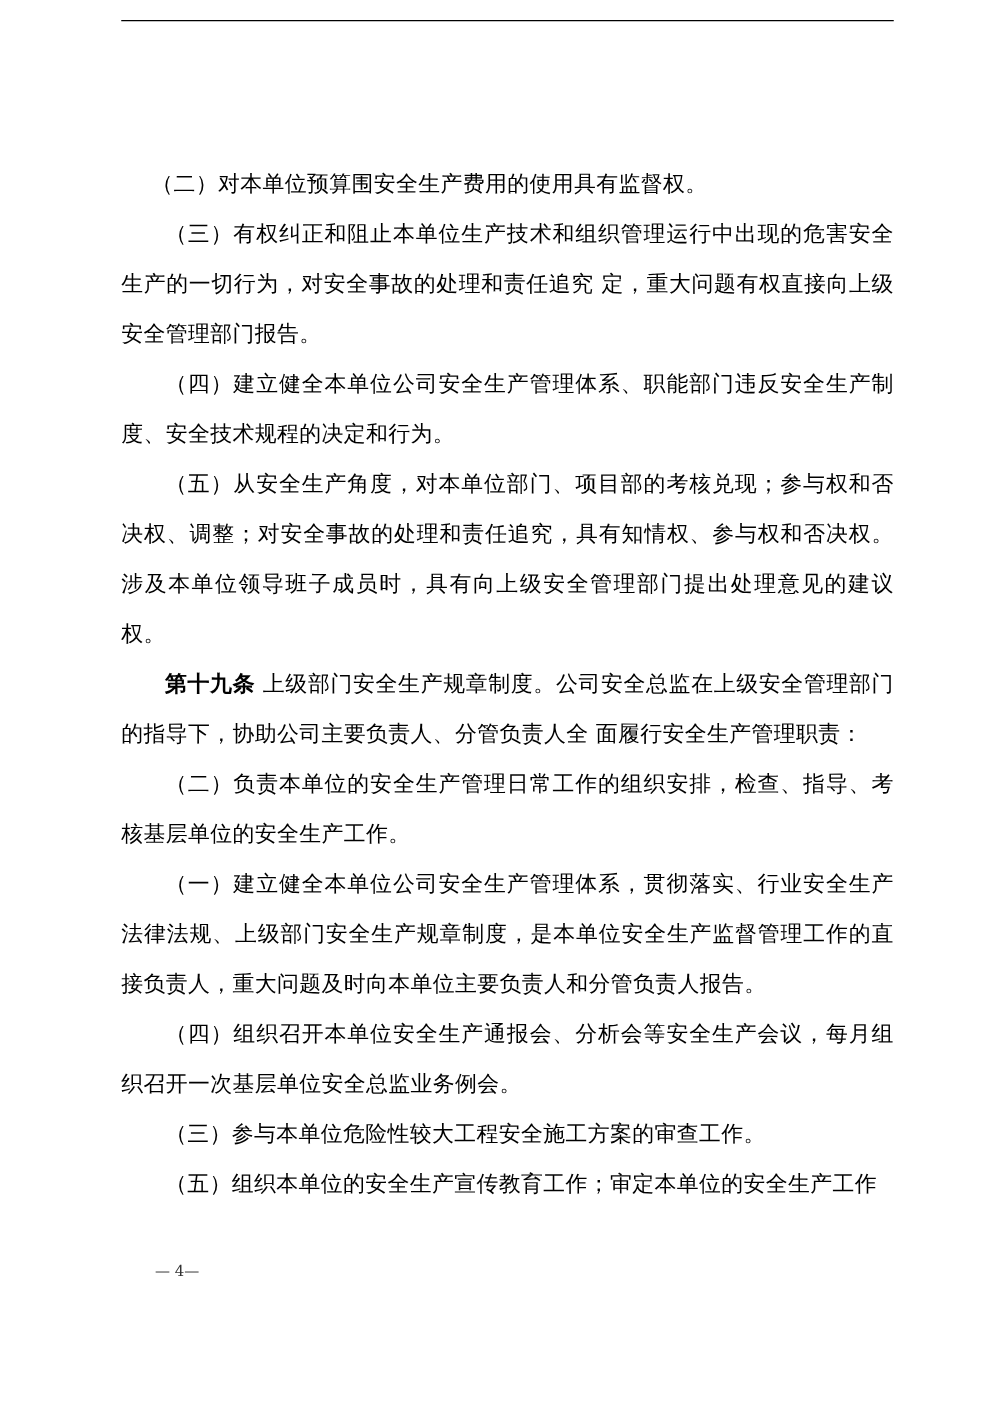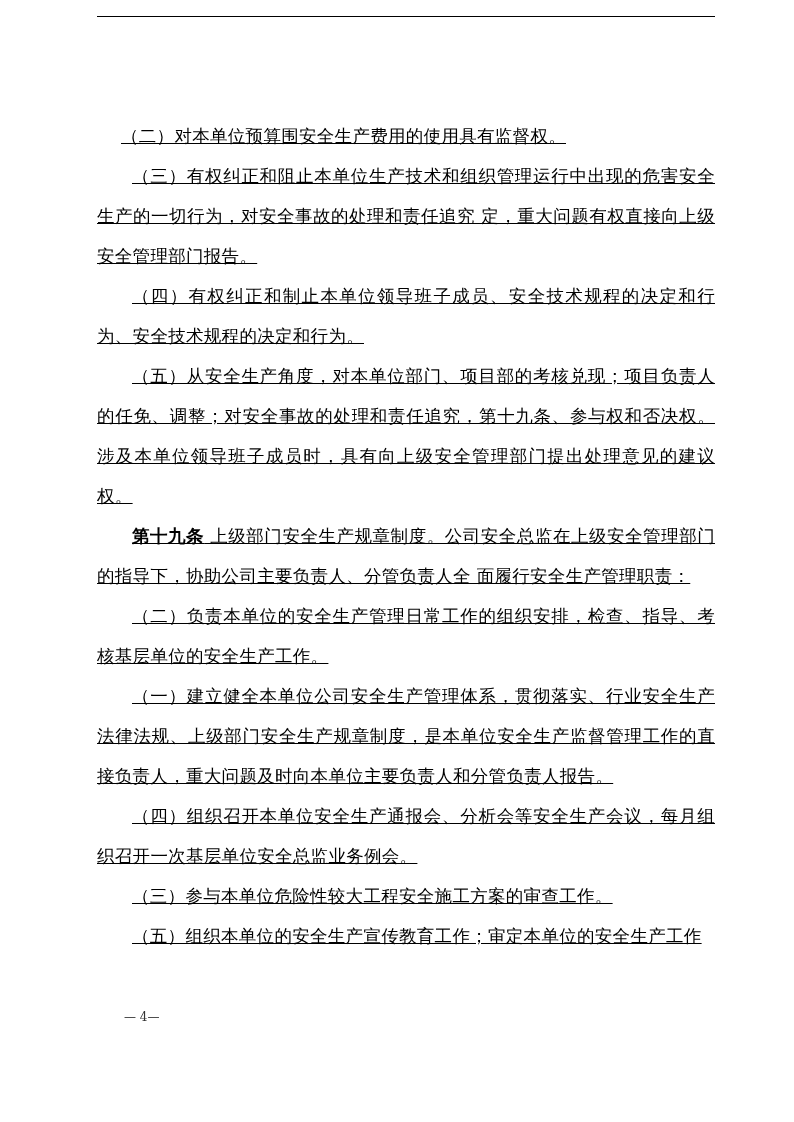--- a/index.html
+++ b/index.html
@@ -1,37 +1,37 @@
 <!DOCTYPE html>
 <html><head>
   <meta charset="utf-8">
   <style>
     html, body { margin: 0; padding: 0; background: #ffffff; }
     body { width: 794px; height: 1122px; position: relative; overflow: hidden;
            font-family: "DejaVu Sans", "Liberation Sans", sans-serif; color: #000; }
     .header-rule { position: absolute; left: 97px; top: 16px; width: 618px; height: 0;
                    border-top: 1.3px solid #000; }
-    .body-text { position: absolute; left: 97px; top: 116px; width: 618px; text-decoration: underline; }
+    .body-text { position: absolute; left: 97px; top: 128px; width: 618px; }
     .para { font-size: 17.5px; line-height: 40px; text-align: justify; margin: 0;
             text-indent: 35px; letter-spacing: 0.3px; }
     .para.no-indent { text-indent: 24px; }
     .article-head { font-weight: bold; margin-top: 44px; }
     .footer { position: absolute; left: 124px; top: 1010px; font-family: "DejaVu Serif", "Liberation Serif", serif;
               font-size: 12px; color: #333; }
   </style>
 </head>
 <body>
 
 <div class="header-rule"></div>
 
 <div class="body-text">
   <p class="para no-indent">（二）对本单位预算围安全生产费用的使用具有监督权。</p>
   <p class="para">（三）有权纠正和阻止本单位生产技术和组织管理运行中出现的危害安全生产的一切行为，对安全事故的处理和责任追究 定，重大问题有权直接向上级安全管理部门报告。</p>
-  <p class="para">（四）有权纠正和制止本单位领导班子成员、安全技术规程的决定和行为、安全技术规程的决定和行为。</p>
-  <p class="para">（五）从安全生产角度，对本单位部门、项目部的考核兑现；项目负责人的任免、调整；对安全事故的处理和责任追究，第十九条、参与权和否决权。涉及本单位领导班子成员时，具有向上级安全管理部门提出处理意见的建议权。</p>
+  <p class="para">（四）建立健全本单位公司安全生产管理体系、职能部门违反安全生产制度、安全技术规程的决定和行为。</p>
+  <p class="para">（五）从安全生产角度，对本单位部门、项目部的考核兑现；参与权和否决权、调整；对安全事故的处理和责任追究，具有知情权、参与权和否决权。涉及本单位领导班子成员时，具有向上级安全管理部门提出处理意见的建议权。</p>
   <p class="para"><span class="article-head">第十九条</span><span> 上级部门安全生产规章制度。公司安全总监在上级安全管理部门的指导下，协助公司主要负责人、分管负责人全 面履行安全生产管理职责：</span></p>
   <p class="para">（二）负责本单位的安全生产管理日常工作的组织安排，检查、指导、考核基层单位的安全生产工作。</p>
   <p class="para">（一）建立健全本单位公司安全生产管理体系，贯彻落实、行业安全生产法律法规、上级部门安全生产规章制度，是本单位安全生产监督管理工作的直接负责人，重大问题及时向本单位主要负责人和分管负责人报告。</p>
   <p class="para">（四）组织召开本单位安全生产通报会、分析会等安全生产会议，每月组织召开一次基层单位安全总监业务例会。</p>
   <p class="para">（三）参与本单位危险性较大工程安全施工方案的审查工作。</p>
   <p class="para">（五）组织本单位的安全生产宣传教育工作；审定本单位的安全生产工作</p>
 </div>
 
 <div class="footer">— 4—</div>
 

